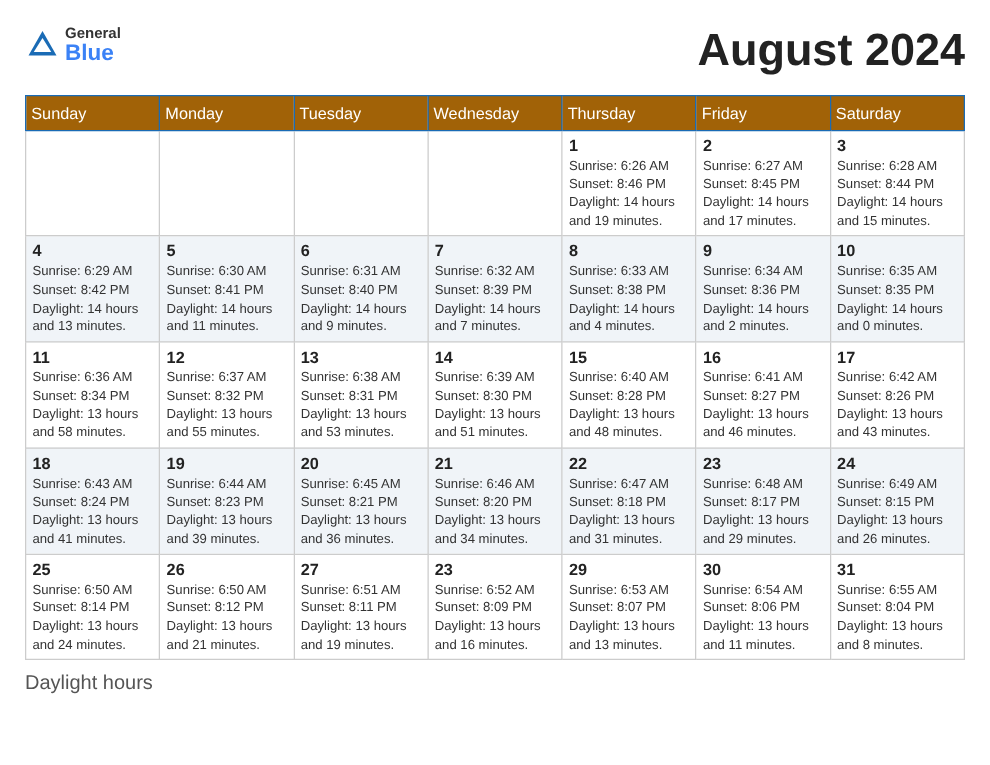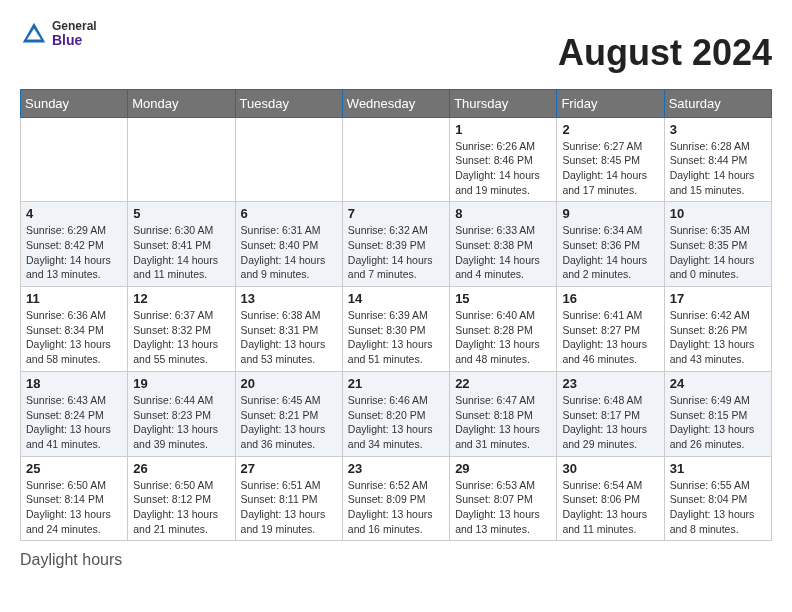--- a/index.html
+++ b/index.html
@@ -25,49 +25,48 @@
       display: flex;
       flex-direction: column;
       line-height: 1.1;
     }
     .logo-general {
       font-size: 12px;
       font-weight: bold;
       color: #333;
     }
     .logo-blue {
-      font-size: 14px;
-      font-weight: bold;
-      color: #4c1d95;
+      font-size: 18px;
+      font-weight: bold;
+      color: #3b82f6;
     }
     .logo-icon {
       width: 28px;
       height: 28px;
     }
     .title-section {
       text-align: right;
     }
     .month-year {
       font-size: 36px;
       font-weight: bold;
       color: #222;
       line-height: 1.1;
-      margin-top: 13px;
     }
     .location {
       font-size: 16px;
       color: #555;
     }
     .calendar {
       width: 100%;
       border-collapse: collapse;
       font-size: 11px;
     }
     .calendar thead th {
-      background-color: #737373;
+      background-color: #a16207;
       color: #fff;
       padding: 6px 4px;
       text-align: left;
       font-size: 13px;
       font-weight: normal;
       border: 1px solid #1a6bb5;
     }
     .calendar tbody td {
       vertical-align: top;
       padding: 4px 5px;

